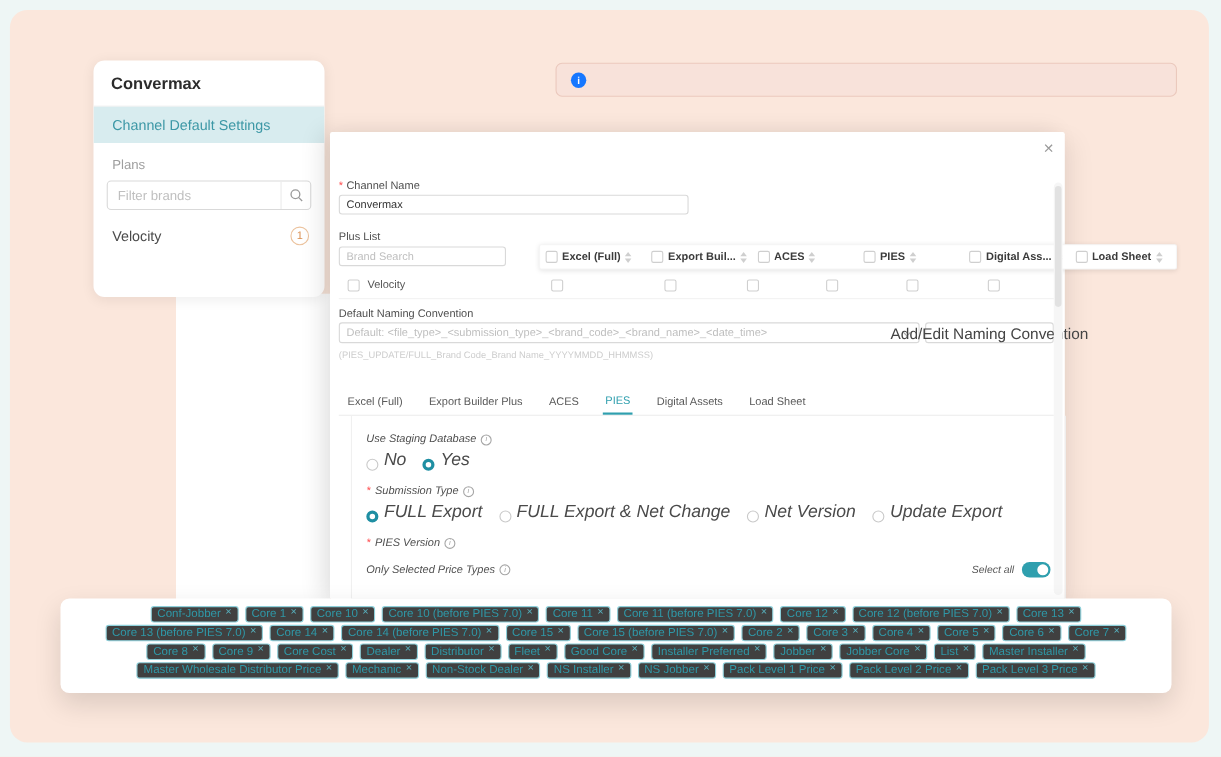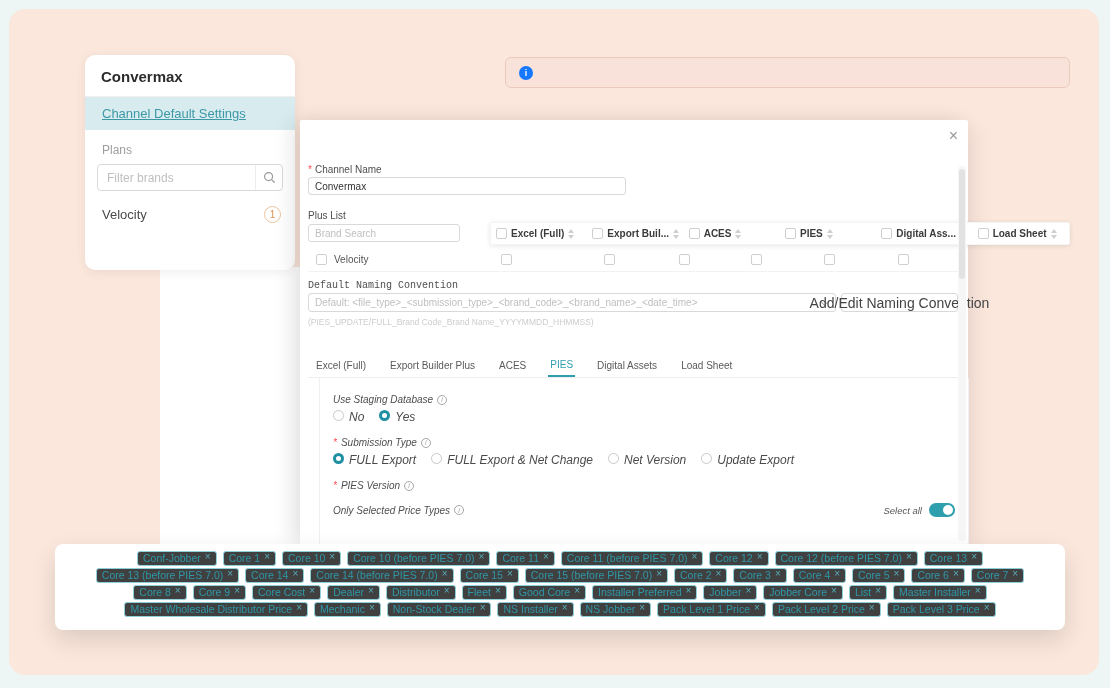--- a/index.html
+++ b/index.html
@@ -11,21 +11,21 @@
     color: #333;
   }
 
   
   .peach { position:absolute; left:9px; top:9px; right:11px; bottom:13px; background:#fbe7dc; border-radius:16px; }
   .under-strip { position:absolute; left:160px; top:267px; width:140px; height:278px; background:#ffffff; }
 
   
   .sidebar { position:absolute; left:85px; top:55px; width:210px; height:215px; background:#fff; border-radius:10px; box-shadow:0 2px 12px rgba(0,0,0,.07); overflow:hidden; }
   .sb-title { padding:13px 16px 11px; font-size:15px; font-weight:bold; color:#2c2c2c; border-bottom:1px solid #f0f0f0; }
-  .sb-active { height:33px; display:flex; align-items:center; padding:0 17px; background:#d8ecef; color:#3d98a6; font-size:13px; cursor:pointer;text-decoration:underline; }
+  .sb-active { height:33px; display:flex; align-items:center; padding:0 17px; background:#d8ecef; color:#3d98a6; font-size:13px; cursor:pointer; }
   .sb-section { margin:13px 17px 7px; font-size:12px; color:#9e9e9e; }
   .sb-search { margin:0 12px; height:27px; border:1px solid #d9d9d9; border-radius:4px; display:flex; align-items:center; overflow:hidden; background:#fff; }
   .sb-search input { flex:1; min-width:0; border:none; outline:none; padding:0 9px; font-size:12px; font-family:inherit; color:#333; }
   .sb-search input::placeholder { color:#bfbfbf; }
   .sicon { width:27px; height:100%; display:flex; align-items:center; justify-content:center; border-left:1px solid #ececec; }
   .sb-plan { margin:15px 14px 0 17px; display:flex; justify-content:space-between; align-items:center; font-size:13px; color:#4a4a4a; cursor:pointer; }
   .badge { width:17px; height:17px; border:1px solid #ecc39e; border-radius:50%; display:flex; align-items:center; justify-content:center; font-size:10px; color:#d98e4f; background:#fff; }
 
   
   .banner { position:absolute; left:505px; top:57px; width:565px; height:31px; background:#f8e2da; border:1px solid #ebc9bd; border-radius:6px; display:flex; align-items:center; gap:9px; padding:0 13px; font-size:12px; color:#4f4f4f; }
@@ -54,21 +54,21 @@
   .sorter { flex:none; display:flex; flex-direction:column; gap:2px; cursor:pointer; }
   .sorter i { display:block; width:0; height:0; border-left:3px solid transparent; border-right:3px solid transparent; }
   .s-up { border-bottom:4px solid #cfcfcf; }
   .s-down { border-top:4px solid #cfcfcf; }
 
   
   .vrow { position:absolute; left:8px; top:127px; width:650px; height:25px; border-bottom:1px solid #f2f2f2; overflow:hidden; }
   .vrow .rowhead { position:absolute; left:8px; top:7px; display:flex; align-items:center; gap:7px; font-size:10px; color:#555; }
   .vcb { position:absolute; top:7px; }
 
-  .pos-nm-label { left:8px; top:160px;font-family:Liberation Mono, monospace; }
+  .pos-nm-label { left:8px; top:160px; }
   .pos-nm-input { left:8px; top:173px; width:528px; height:19px; color:#bfbfbf; padding-right:22px; }
   .chev { width:5px; height:5px; border-right:1px solid #a8a8a8; border-bottom:1px solid #a8a8a8; transform:rotate(45deg); display:inline-block; }
   .nm-chev { position:absolute; left:522px; top:180px; }
   .nm-btn { position:absolute; left:541px; top:173px; width:117px; height:19px; border:1px solid #d9d9d9; border-radius:3px; background:#fff; font-size:14px; color:#444; font-family:inherit; display:flex; align-items:center; justify-content:center; cursor:pointer; white-space:nowrap; }
   .hint { position:absolute; left:8px; top:197px; font-size:8.5px; color:#cdcdcd; }
 
   .divider { position:absolute; left:8px; top:213px; width:650px; display:flex; align-items:center; gap:9px; }
   .divider::before { content:""; width:28px; height:1px; background:#e8e8e8; }
   .divider::after { content:""; flex:1; height:1px; background:#e8e8e8; }
   .divider span { font-size:10.5px; font-weight:bold; color:#2e2e2e; white-space:nowrap; }
@@ -76,21 +76,21 @@
   .tabs { position:absolute; left:8px; top:234px; width:650px; height:24px; display:flex; gap:20px; border-bottom:1px solid #ededed; padding:0 6px; }
   .tab { font-size:10px; color:#595959; display:flex; align-items:center; padding:0 2px; cursor:pointer; white-space:nowrap; }
   .tab.active { color:#2f9fae; border-bottom:2px solid #2f9fae; }
 
   .tcontent { position:absolute; left:19px; top:258px; width:650px; height:167px; border:1px solid #f0f0f0; border-top:none; padding:16px 13px 0;font-style:italic; }
   .glabel { font-size:10px; color:#4f4f4f; display:flex; align-items:center; gap:4px; }
   .hint-i { width:10px; height:10px; border:1px solid #a6a6a6; border-radius:50%; color:#a6a6a6; font-size:7px; display:inline-flex; align-items:center; justify-content:center; flex:none; }
   .hint-i::before { content:"i"; }
   .rgroup { display:flex; gap:15px; margin-top:5px; }
   .mt { margin-top:13px; }
-  .ritem { display:inline-flex; align-items:flex-start; gap:5px; font-size:12px; color:#4a4a4a; cursor:pointer; white-space:nowrap; }
+  .ritem { display:inline-flex; align-items:flex-end; gap:5px; font-size:16px; color:#4a4a4a; cursor:pointer; white-space:nowrap; }
   .radio { width:11px; height:11px; border:1px solid #c9c9c9; border-radius:50%; background:#fff; flex:none; }
   .radio.on { border:3.5px solid #1f8fa3; }
   .select { margin-top:5px; width:624px; height:18px; border:1px solid #d9d9d9; border-radius:3px; display:flex; align-items:center; justify-content:space-between; padding:0 8px; font-size:10px; color:#333; cursor:pointer; }
   .price-row { margin-top:12px; display:flex; align-items:center; justify-content:space-between; }
   .sa-wrap { display:flex; align-items:center; gap:7px; font-size:9.5px; color:#595959; }
   .switch { width:26px; height:14px; border-radius:8px; background:#2f9fae; position:relative; cursor:pointer; flex:none; }
   .knob { position:absolute; right:2px; top:2px; width:10px; height:10px; border-radius:50%; background:#fff; }
 
   .sbar { position:absolute; right:2px; top:46px; bottom:4px; width:8px; background:#f6f6f6; border-radius:4px; }
   .sthumb { position:absolute; left:1px; top:3px; width:6px; height:110px; background:#e2e2e2; border-radius:3px; }

